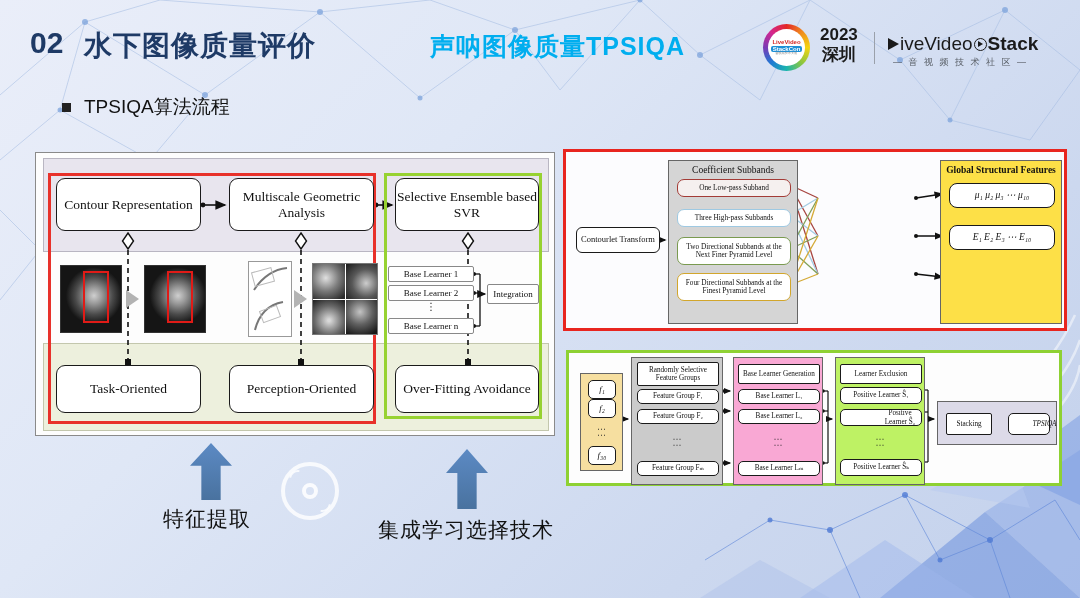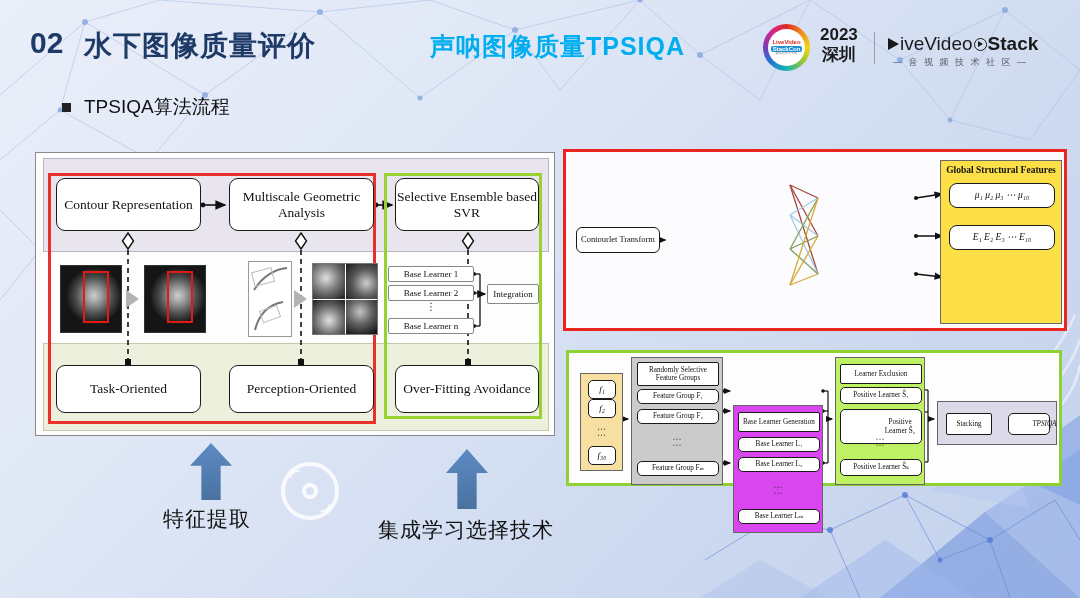--- a/index.html
+++ b/index.html
@@ -66,21 +66,21 @@
   #subb .spanel{left:246px;top:16px;width:112px;height:150px;background:#dbe7d1;}
   #subb .fpanel{left:374px;top:8px;width:122px;height:164px;background:#fde047;}
   .sbox{font-size:7.3px;border-width:1.3px;border-radius:7px;padding:1px 2px;}
   .stbox{font-size:8px;border-width:1.3px;border-radius:6px;}
   .mathbox{font-size:9.5px;font-style:italic;border-width:1.4px;border-radius:8px;}
 
   
   #ens{left:566px;top:350px;width:496px;height:136px;background:#fdfdfd;border:3px solid #8ed133;}
   #ens .ypanel{left:11px;top:20px;width:43px;height:98px;background:#f6dfa0;}
   #ens .grpanel{left:62px;top:4px;width:92px;height:128px;background:#cbcbcb;}
-  #ens .blpanel{left:164px;top:4px;width:90px;height:128px;background:#d946ef;margin-top:48px;}
+  #ens .blpanel{left:164px;top:4px;width:90px;height:128px;background:#f9a8d4;}
   #ens .gnpanel{left:266px;top:4px;width:90px;height:128px;background:#bef264;}
   #ens .lvpanel{left:368px;top:48px;width:120px;height:44px;background:#dcdae8;}
   .ebox{font-size:7.2px;border-width:1px;border-radius:5px;padding:0 1px;}
   .etitle{font-size:7.2px;border-width:1px;border-radius:2px;line-height:1.15;}
   .fsub{font-style:italic;font-size:9px;border-width:1.1px;border-radius:5px;}
   .edots{position:absolute;font-family:"Liberation Serif",serif;font-size:9px;color:#222;line-height:.7;text-align:center;}
 
   
   .up-arrow{position:absolute;background:linear-gradient(180deg,#5c8ac4,#49729f);
     clip-path:polygon(50% 0,100% 40%,73% 40%,73% 100%,27% 100%,27% 40%,0 40%);}
@@ -293,20 +293,27 @@
         <line x1="350" y1="84" x2="376" y2="84" marker-end="url(#ah2)"></line>
         <line x1="350" y1="122" x2="376" y2="125" marker-end="url(#ah2)"></line>
       </g>
       <circle cx="350" cy="46" r="2" fill="#111"></circle>
       <circle cx="350" cy="84" r="2" fill="#111"></circle>
       <circle cx="350" cy="122" r="2" fill="#111"></circle>
     </svg>
 
     <div class="box" style="left:10px;top:75px;width:84px;height:26px;font-size:8.5px;border-radius:6px;z-index:2">Contourlet Transform</div>
 
+    <div class="panel gpanel" style="z-index:2">
+      <div class="ptitle" style="top:4px;font-size:9.5px;">Coefficient Subbands</div>
+      <div class="box sbox" style="left:8px;top:18px;width:114px;height:18px;border-color:#a33b36;background:#f5f0ef;">One Low-pass Subband</div>
+      <div class="box sbox" style="left:8px;top:48px;width:114px;height:18px;border-color:#9ec9e2;">Three High-pass Subbands</div>
+      <div class="box sbox" style="left:8px;top:76px;width:114px;height:28px;border-color:#7a9a50;">Two Directional Subbands at the Next Finer Pyramid Level</div>
+      <div class="box sbox" style="left:8px;top:112px;width:114px;height:28px;border-color:#d2a62c;">Four Directional Subbands at the Finest Pyramid Level</div>
+    </div>
 
 
     <div class="panel fpanel" style="z-index:2">
       <div class="ptitle" style="top:4px;font-size:9.5px;font-weight:bold;">Global Structural Features</div>
       <div class="box mathbox" style="left:8px;top:22px;width:106px;height:25px;">μ₁ μ₂ μ₃ ⋯ μ₁₀</div>
       <div class="box mathbox" style="left:8px;top:64px;width:106px;height:25px;">E₁ E₂ E₃ ⋯ E₁₀</div>
     </div>
   </div>
 
   <div class="abs" id="ens">
@@ -367,21 +374,21 @@
       <div class="box etitle" style="left:4px;top:6px;width:82px;height:20px;">Base Learner Generation</div>
       <div class="box ebox" style="left:4px;top:31px;width:82px;height:15px;">Base Learner L₁</div>
       <div class="box ebox" style="left:4px;top:51px;width:82px;height:15px;">Base Learner L₂</div>
       <div class="edots" style="left:0;top:78px;width:100%;"><span>⋯</span><br><span>⋯</span></div>
       <div class="box ebox" style="left:4px;top:103px;width:82px;height:15px;">Base Learner Lₘ</div>
     </div>
 
     <div class="panel gnpanel" style="z-index:2">
       <div class="box etitle" style="left:4px;top:6px;width:82px;height:20px;">Learner Exclusion</div>
       <div class="box ebox" style="left:4px;top:29px;width:82px;height:17px;">Positive Learner Ŝ₁</div>
-      <div class="box ebox" style="left:4px;top:51px;width:82px;height:35px;padding-left:39px;">Positive Learner Ŝ₂</div>
+      <div class="box ebox" style="left:4px;top:51px;width:82px;height:17px;padding-left:39px;">Positive Learner Ŝ₂</div>
       <div class="edots" style="left:0;top:78px;width:100%;"><span>⋯</span><br><span>⋯</span></div>
       <div class="box ebox" style="left:4px;top:101px;width:82px;height:17px;">Positive Learner Ŝₖ</div>
     </div>
 
     <div class="panel lvpanel" style="z-index:2">
       <div class="box ebox" style="left:8px;top:11px;width:46px;height:22px;border-radius:2px;">Stacking</div>
       <div class="box ebox" style="left:70px;top:11px;width:42px;height:22px;font-style:italic;padding-left:32px;">TPSIQA</div>
     </div>
   </div>
 

